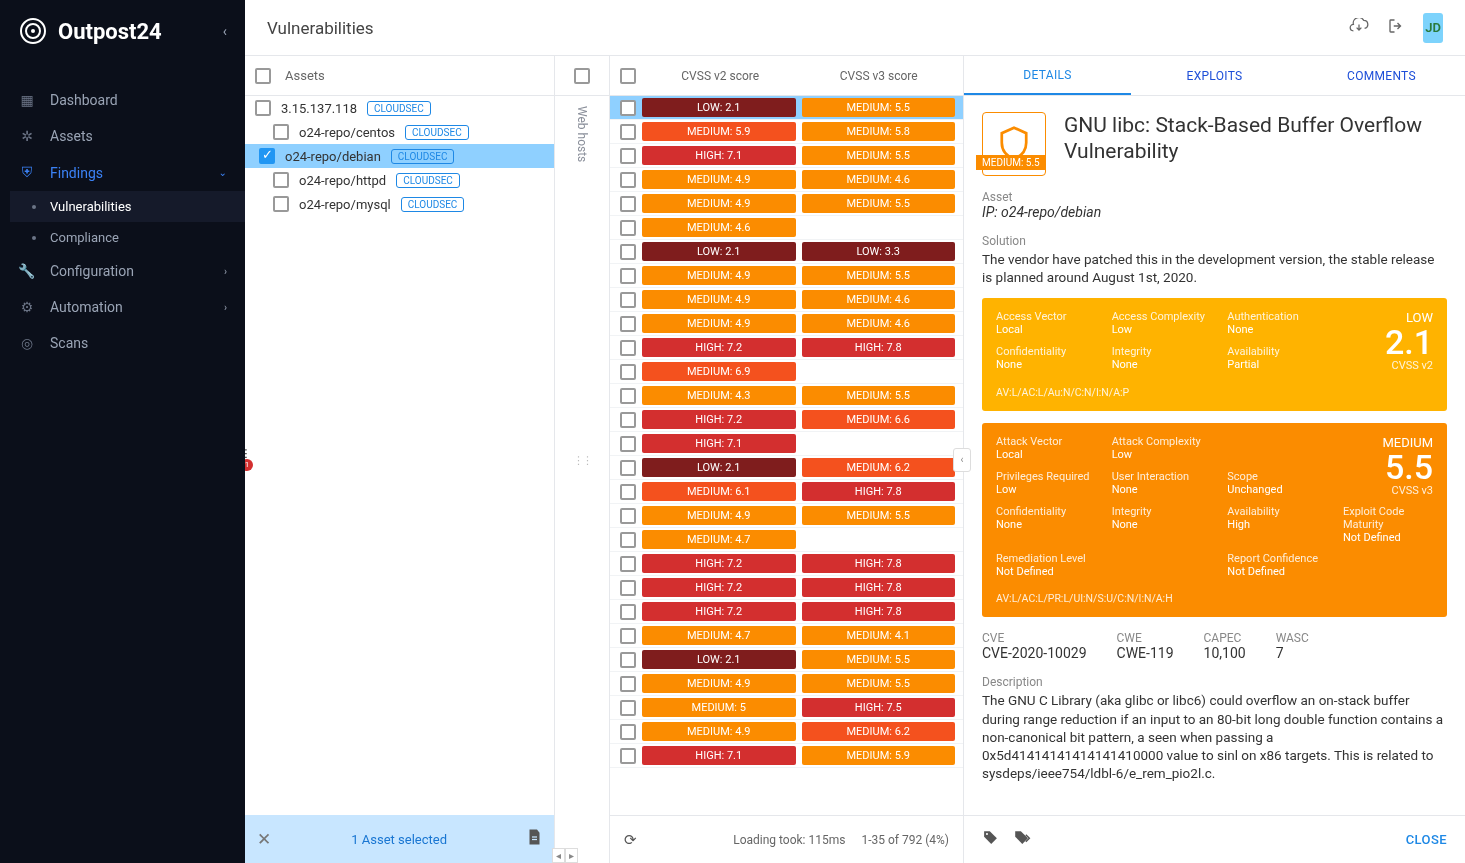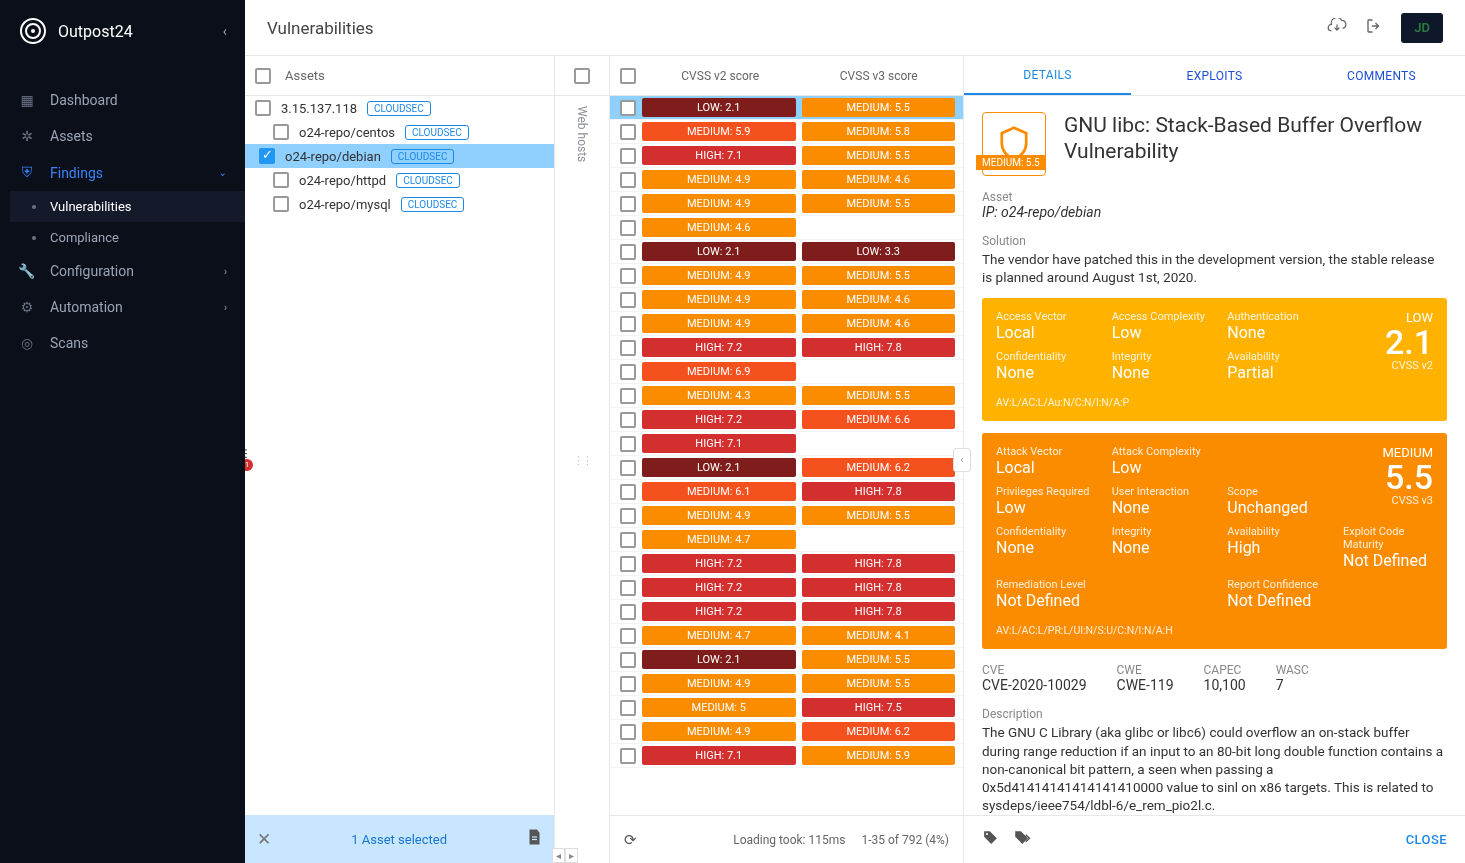--- a/index.html
+++ b/index.html
@@ -1,37 +1,37 @@
 <!DOCTYPE html>
 <html><head>
 <meta charset="utf-8">
 <style>
 * { box-sizing: border-box; margin: 0; padding: 0; }
 body { font-family: -apple-system, BlinkMacSystemFont, "Segoe UI", Roboto, Arial, sans-serif; font-size: 13px; color: #333; background: #fff; width: 1465px; height: 863px; overflow: hidden; display: flex; }
 .sidebar { width: 245px; background: #0b0f1a; color: #9aa4b5; display: flex; flex-direction: column; }
 .logo { display: flex; align-items: center; padding: 16px 18px; justify-content: space-between; }
 .logo-block { display: flex; align-items: center; gap: 10px; }
-.logo-text { color: #fff; font-size: 16px; font-weight: 400; }
+.logo-text { color: #fff; font-size: 22px; font-weight: 700; }
 .collapse-btn { color: #9aa4b5; cursor: pointer; font-size: 14px; }
 .nav { margin-top: 20px; }
 .nav-item { display: flex; align-items: center; padding: 10px 18px; gap: 14px; cursor: pointer; font-size: 14px; }
 .nav-item .icon { width: 18px; text-align: center; color: #6b7486; }
 .nav-item.active { color: #3b82f6; }
 .nav-item.active .icon { color: #3b82f6; }
 .nav-item .chev { margin-left: auto; font-size: 10px; }
 .subnav { padding-left: 10px; }
 .subnav .nav-item { padding: 8px 18px 8px 40px; font-size: 13px; position: relative; }
 .subnav .bullet { position: absolute; left: 22px; top: 50%; width: 4px; height: 4px; border-radius: 50%; background: #6b7486; transform: translateY(-50%); }
 .subnav .nav-item.selected { background: #151a2a; color: #fff; }
 .main { flex: 1; display: flex; flex-direction: column; }
 .header { height: 56px; display: flex; align-items: center; padding: 0 22px; border-bottom: 1px solid #e5e7eb; justify-content: space-between; }
 .header-left { font-size: 17px; color: #444; }
 .header-right { display: flex; align-items: center; gap: 18px; }
 .header-icon { color: #666; font-size: 17px; cursor: pointer; }
-.avatar { width: 42px; height: 30px; background: #0f172a; color: #2a7a3b; display: flex; align-items: center; justify-content: center; border-radius: 3px; font-weight: 600; font-size: 13px; }
+.avatar { width: 20px; height: 30px; background: #7dd3fc; color: #2a7a3b; display: flex; align-items: center; justify-content: center; border-radius: 3px; font-weight: 600; font-size: 13px; }
 .content { flex: 1; display: flex; overflow: hidden; }
 .assets-pane { width: 310px; border-right: 1px solid #e5e7eb; display: flex; flex-direction: column; position: relative; }
 .pane-head { height: 40px; display: flex; align-items: center; border-bottom: 1px solid #e5e7eb; padding: 0 10px; gap: 14px; color: #666; }
 .cb { width: 16px; height: 16px; border: 2px solid #999; border-radius: 2px; cursor: pointer; flex-shrink: 0; position: relative; background: #fff; }
 .cb.checked { background: #2196f3; border-color: #2196f3; }
 .cb.checked::after { content: "✓"; position: absolute; top: -3px; left: 1px; color: #fff; font-size: 13px; }
 .asset-row { display: flex; align-items: center; padding: 4px 10px; gap: 10px; cursor: pointer; }
 .asset-row.sub { padding-left: 28px; }
 .asset-row.selected { background: #8fd0ff; padding-left: 14px; }
 .tag { font-size: 10px; padding: 1px 6px; border: 1px solid #1e88e5; color: #1e88e5; border-radius: 3px; }
@@ -71,21 +71,21 @@
 .shield-outer { width: 64px; height: 64px; border: 1px solid #fb8c00; border-radius: 4px; display: flex; align-items: center; justify-content: center; }
 .badge-label { background: #fb8c00; color: #fff; font-size: 10px; padding: 2px 6px; position: absolute; bottom: 6px; left: -6px; white-space: nowrap; }
 .dt-title { font-size: 21px; font-weight: 400; color: #333; line-height: 1.25; }
 .section-label { color: #888; font-size: 12px; margin-top: 14px; }
 .section-val { font-size: 14px; color: #333; font-style: italic; }
 .metric-block { margin-top: 12px; border-radius: 3px; padding: 12px 14px; color: #fff; position: relative; }
 .mb-v2 { background: #ffb300; }
 .mb-v3 { background: #fb8c00; }
 .metric-grid { display: grid; grid-template-columns: 1fr 1fr 1fr 90px; gap: 8px 10px; }
 .metric-cell .ml { font-size: 11px; opacity: .85; }
-.metric-cell .mv { font-size: 16px; }
+.metric-cell .mv { font-size: 11px; }
 .bigscore { grid-row: span 2; text-align: right; }
 .bigscore .lvl { font-size: 13px; }
 .bigscore .num { font-size: 34px; font-weight: 500; line-height: 1; }
 .bigscore .sub { font-size: 11px; opacity: .85; }
 .vec-str { grid-column: 1 / -1; font-size: 10.5px; opacity: .85; margin-top: 6px; }
 .ref-row { display: flex; margin-top: 14px; gap: 30px; }
 .ref-cell .rl { color: #888; font-size: 12px; }
 .ref-cell .rv { font-size: 14px; }
 .desc-text { font-size: 13.5px; color: #333; line-height: 1.35; margin-top: 2px; }
 .details-foot { height: 48px; border-top: 1px solid #e5e7eb; display: flex; align-items: center; padding: 0 18px; }

